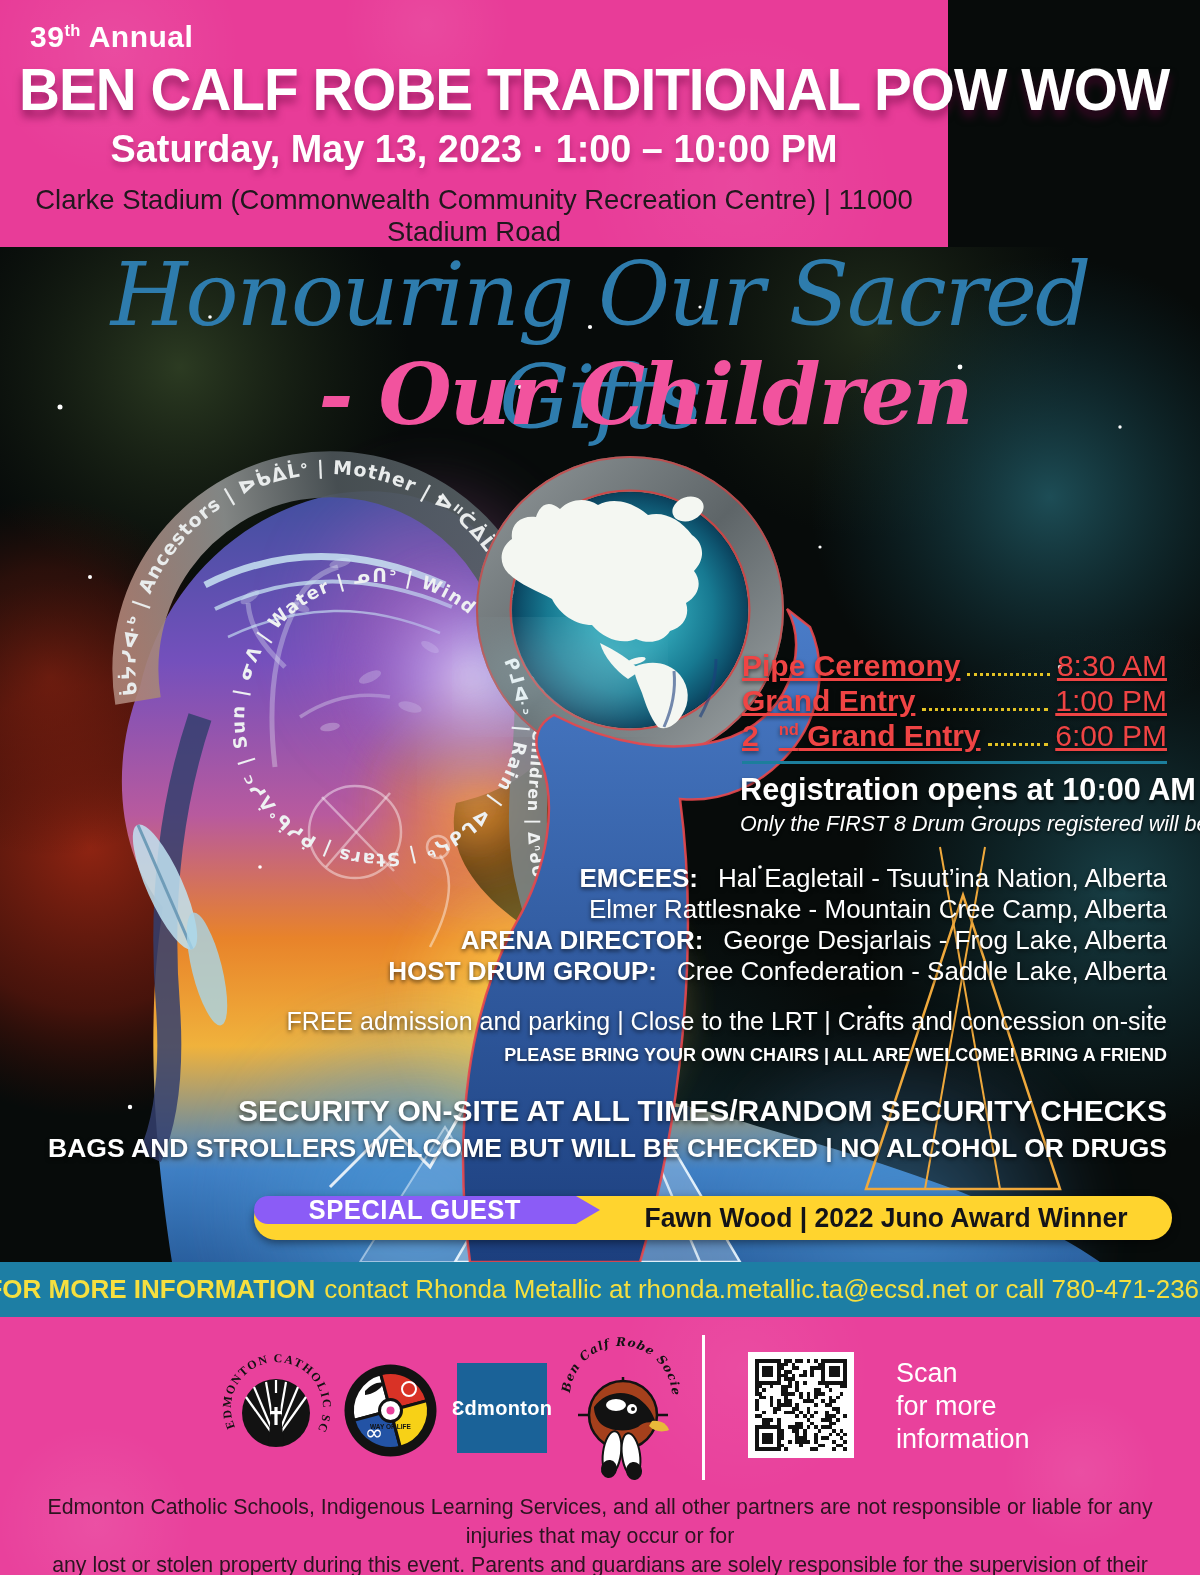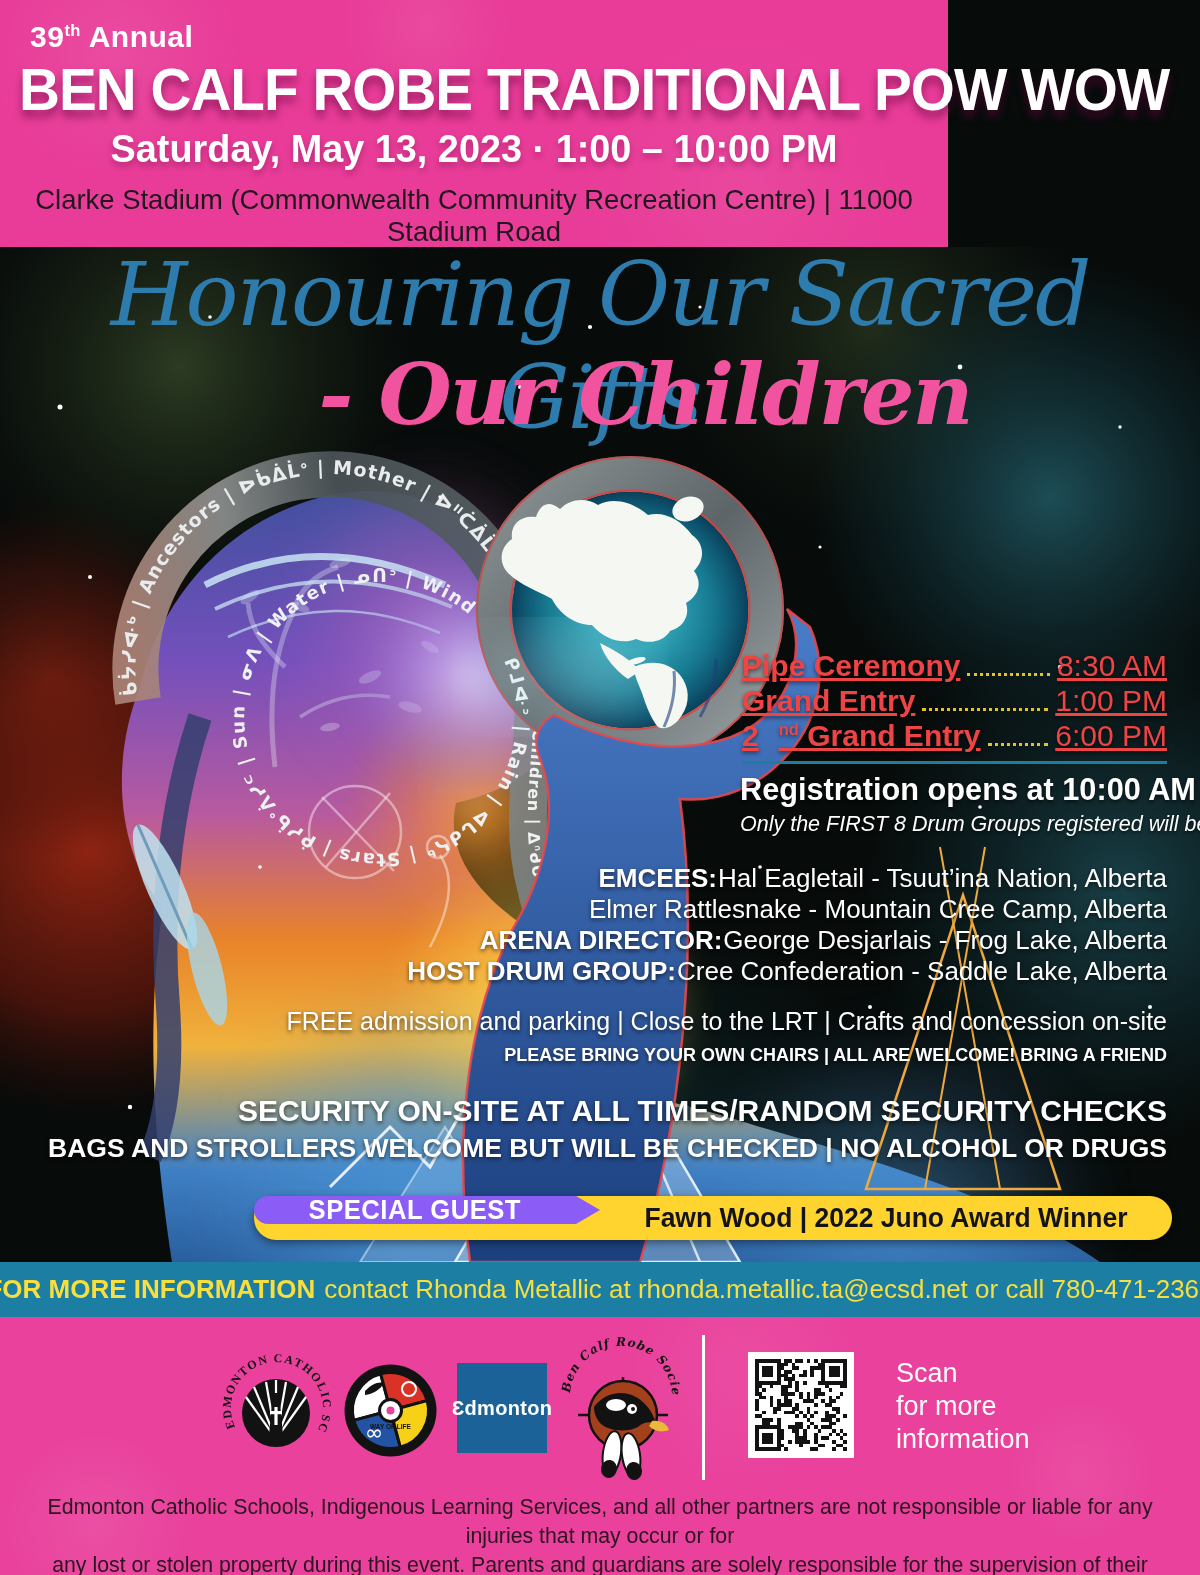--- a/index.html
+++ b/index.html
@@ -43,21 +43,21 @@
   .sdivider{position:absolute;left:742px;right:33px;top:514px;border-top:3px solid #1c7e9c;}
   .registration{position:absolute;left:740px;right:33px;top:525px;font-size:31px;font-weight:700;color:#fff;
     white-space:nowrap;transform:scaleX(.99);transform-origin:left;text-shadow:0 2px 4px rgba(0,0,0,.6);}
   .reg-note{position:absolute;left:740px;right:30px;top:565px;font-size:21.5px;font-style:italic;color:#fff;
     white-space:nowrap;text-shadow:0 2px 3px rgba(0,0,0,.6);}
 
   
   .people{position:absolute;right:33px;top:616px;text-align:right;color:#fff;font-size:26px;line-height:31px;
     text-shadow:0 2px 4px rgba(0,0,0,.6);}
   .plabel{font-weight:700;}
-  .plabel:not(:empty){margin-right:1px;text-align:center;}
+  .plabel:not(:empty){margin-right:20px;text-align:center;}
 
   
   .info{position:absolute;right:33px;top:757px;text-align:right;color:#fff;text-shadow:0 2px 4px rgba(0,0,0,.6);}
   .info-l1{font-size:25px;font-weight:400;line-height:34px;}
   .info-l2{font-size:18px;font-weight:700;line-height:34px;}
   
   .security{position:absolute;right:33px;top:845px;text-align:right;color:#fff;text-shadow:0 2px 4px rgba(0,0,0,.6);}
   .sec-l1{font-size:30px;font-weight:700;line-height:38px;}
   .sec-l2{font-size:26.5px;font-weight:700;line-height:36px;}
 

